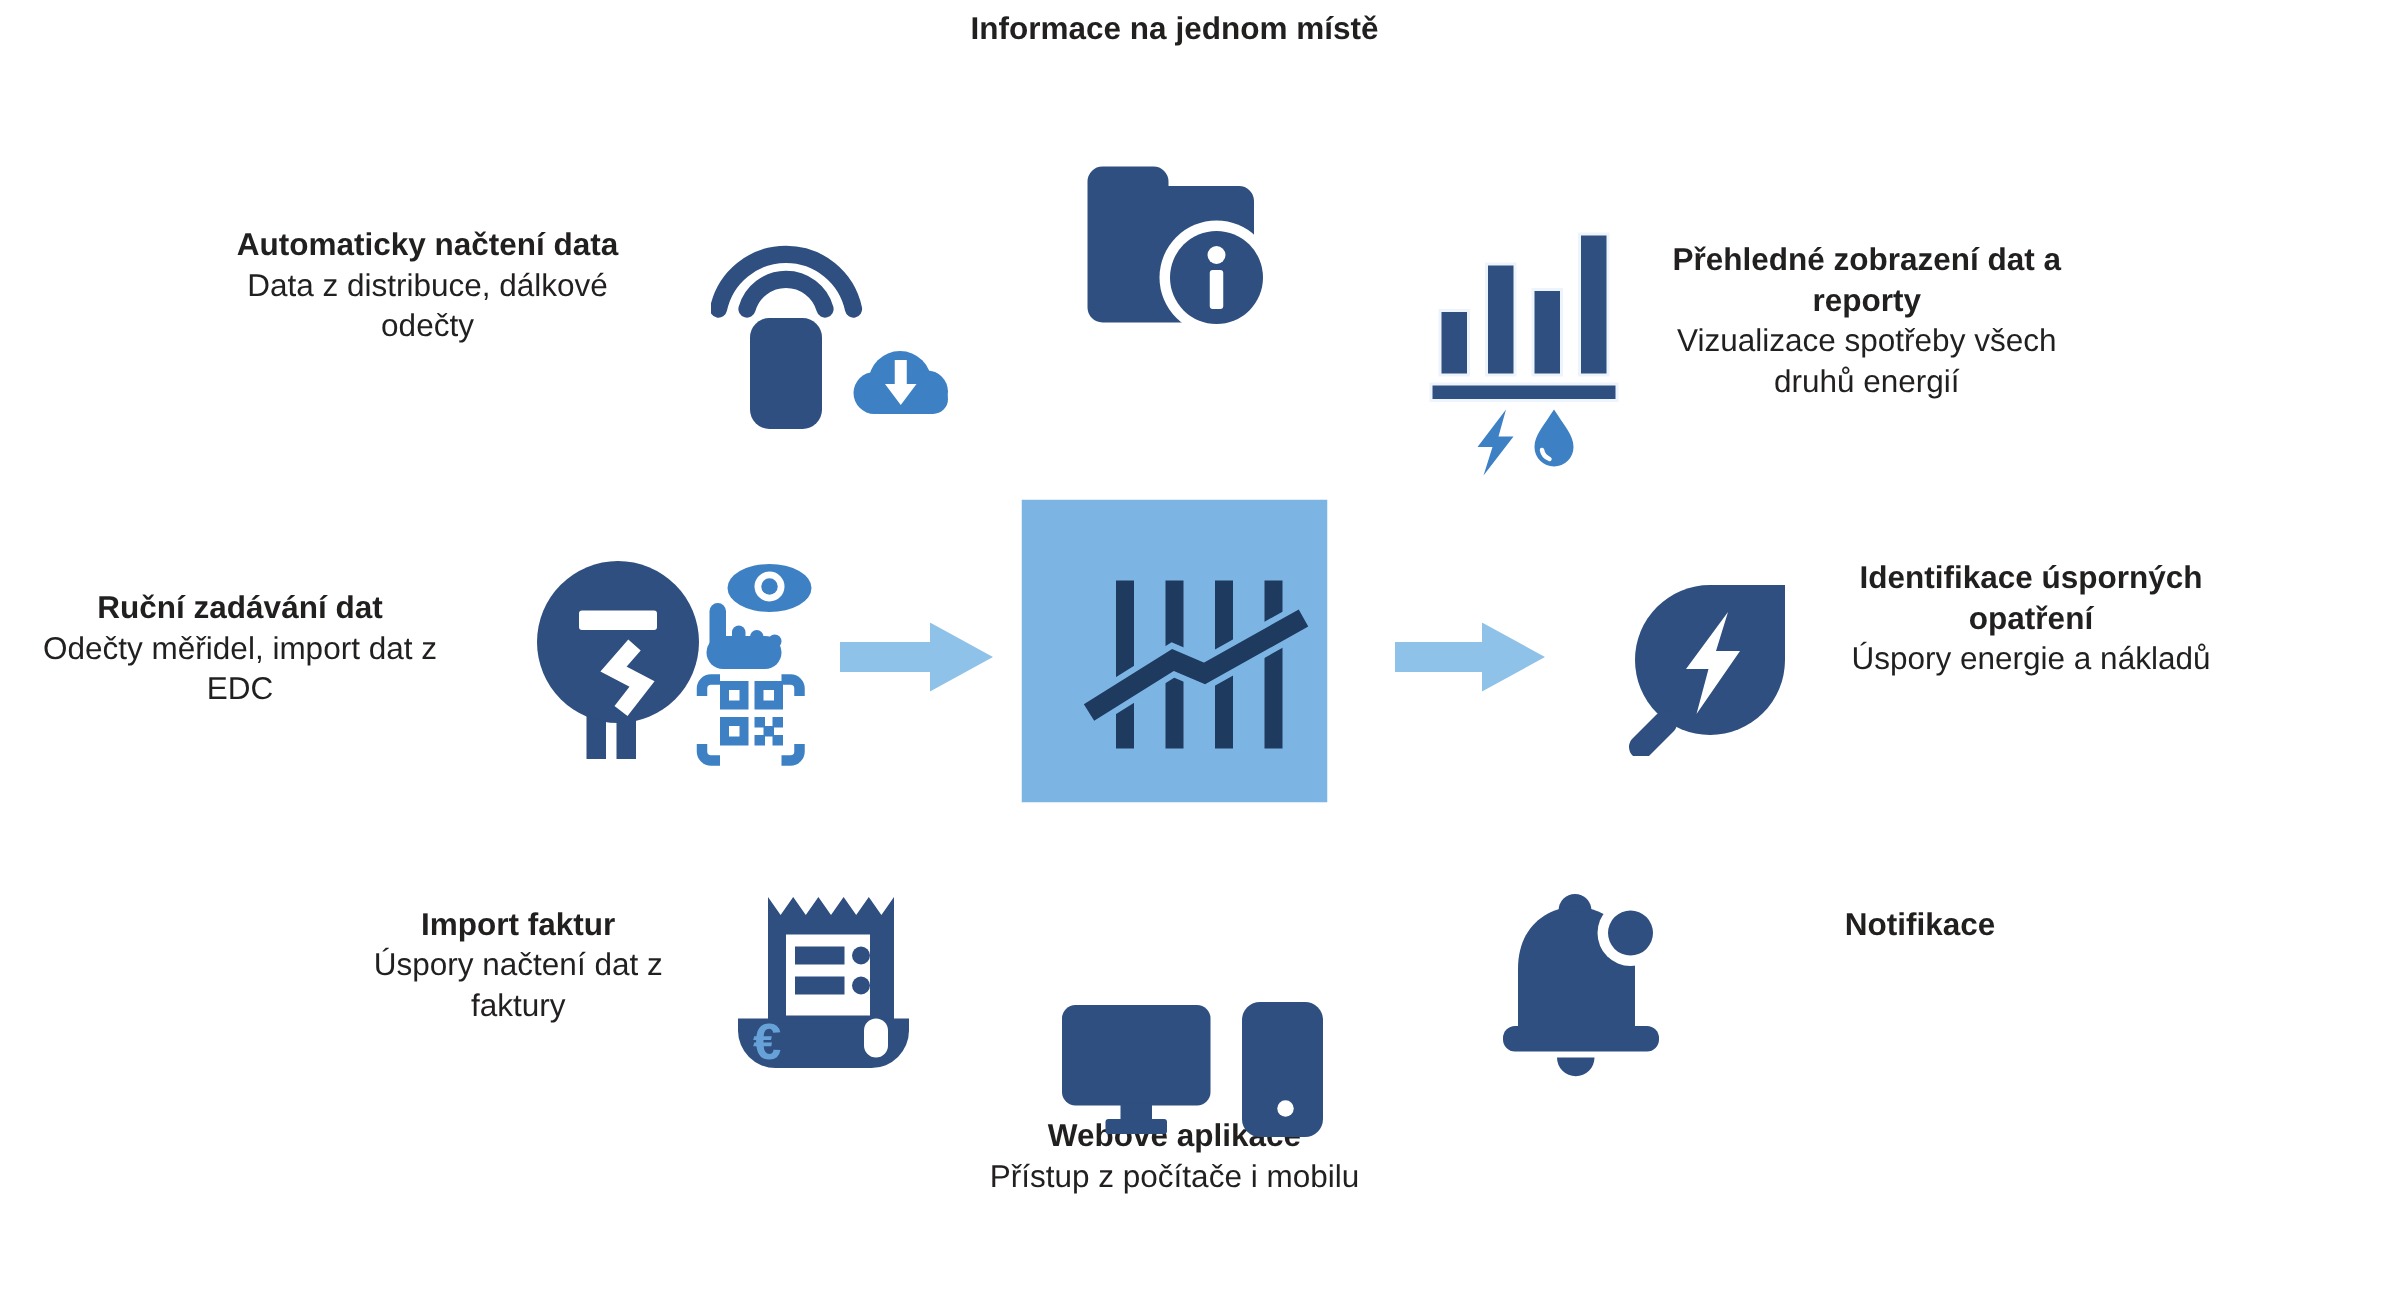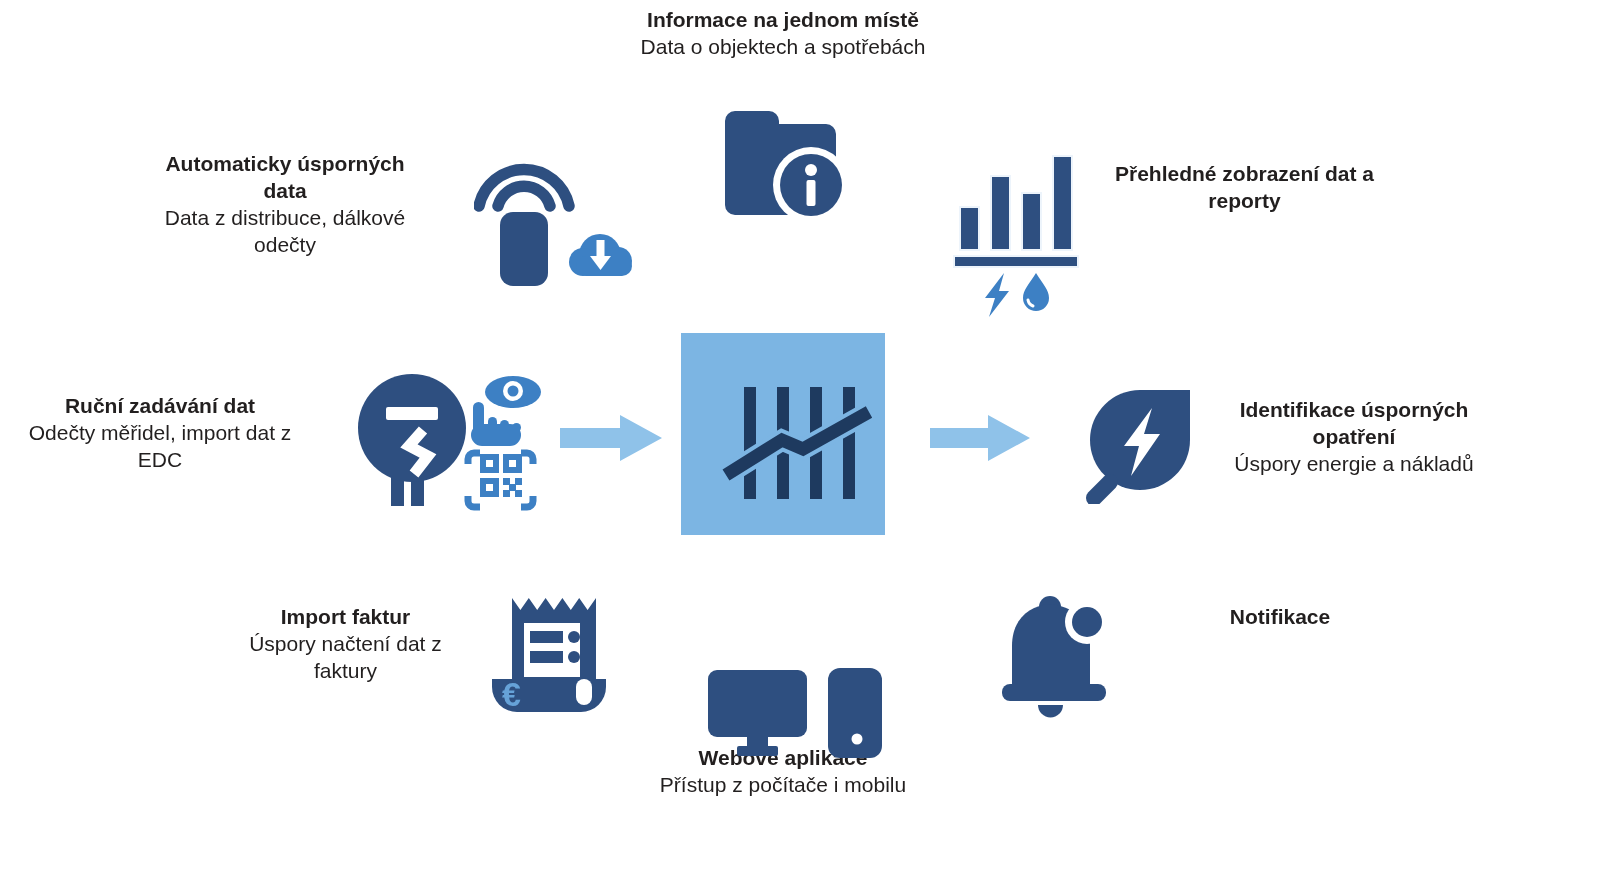--- a/index.html
+++ b/index.html
@@ -23,38 +23,38 @@
   .barline{stroke:#edf4fb;stroke-width:2;}
   .euro{font-family:"Liberation Sans",sans-serif;font-weight:bold;font-size:34px;fill:var(--euro-blue);}
 </style>
 </head>
 <body>
 
 <div class="canvas">
 
   <div class="txt" style="left:533px;top:6px;width:500px">
     <div class="t">Informace na jednom místě</div>
-    <div class="s">Data o objektech a spotřebách</div>
   </div>
 
   <div class="txt" style="left:150px;top:150px;width:270px">
-    <div class="t">Automaticky úsporných data</div>
+    <div class="t">Automaticky načtení data</div>
     <div class="s">Data z distribuce, dálkové odečty</div>
   </div>
 
   <div class="txt" style="left:1112px;top:160px;width:265px">
     <div class="t">Přehledné zobrazení dat a reporty</div>
+    <div class="s">Vizualizace spotřeby všech druhů energií</div>
   </div>
 
   <div class="txt" style="left:20px;top:392px;width:280px">
     <div class="t">Ruční zadávání dat</div>
     <div class="s">Odečty měřidel, import dat z EDC</div>
   </div>
 
-  <div class="txt" style="left:1214px;top:396px;width:280px">
+  <div class="txt" style="left:1214px;top:372px;width:280px">
     <div class="t">Identifikace úsporných opatření</div>
     <div class="s">Úspory energie a nákladů</div>
   </div>
 
   <div class="txt" style="left:248px;top:603px;width:195px">
     <div class="t">Import faktur</div>
     <div class="s">Úspory načtení dat z faktury</div>
   </div>
 
   <div class="txt" style="left:1145px;top:603px;width:270px">

